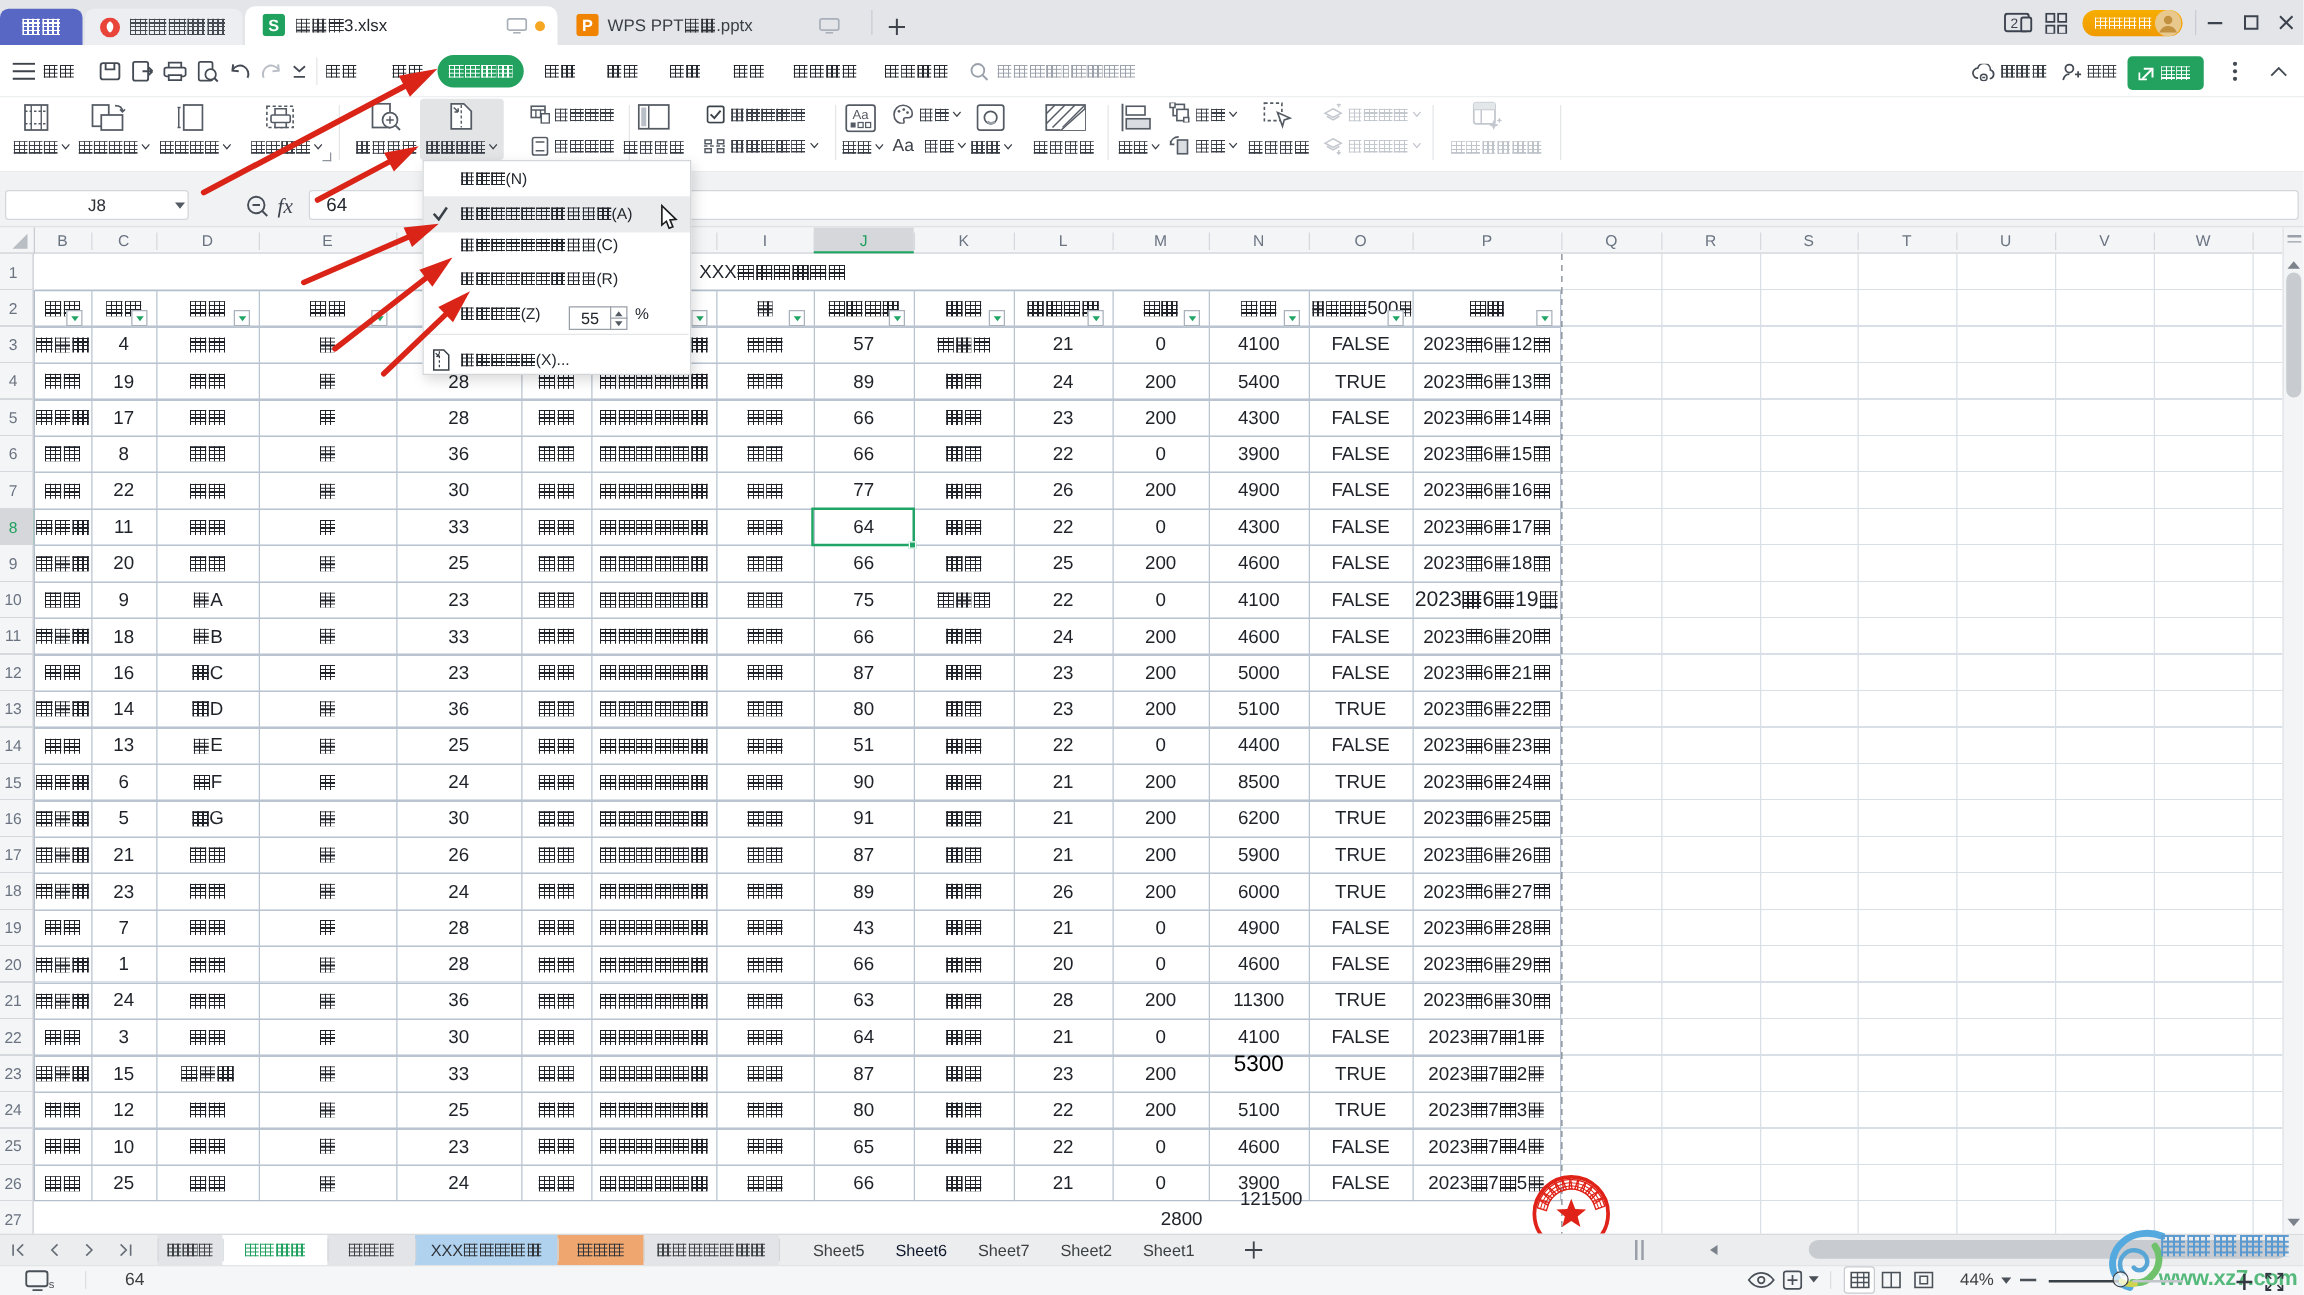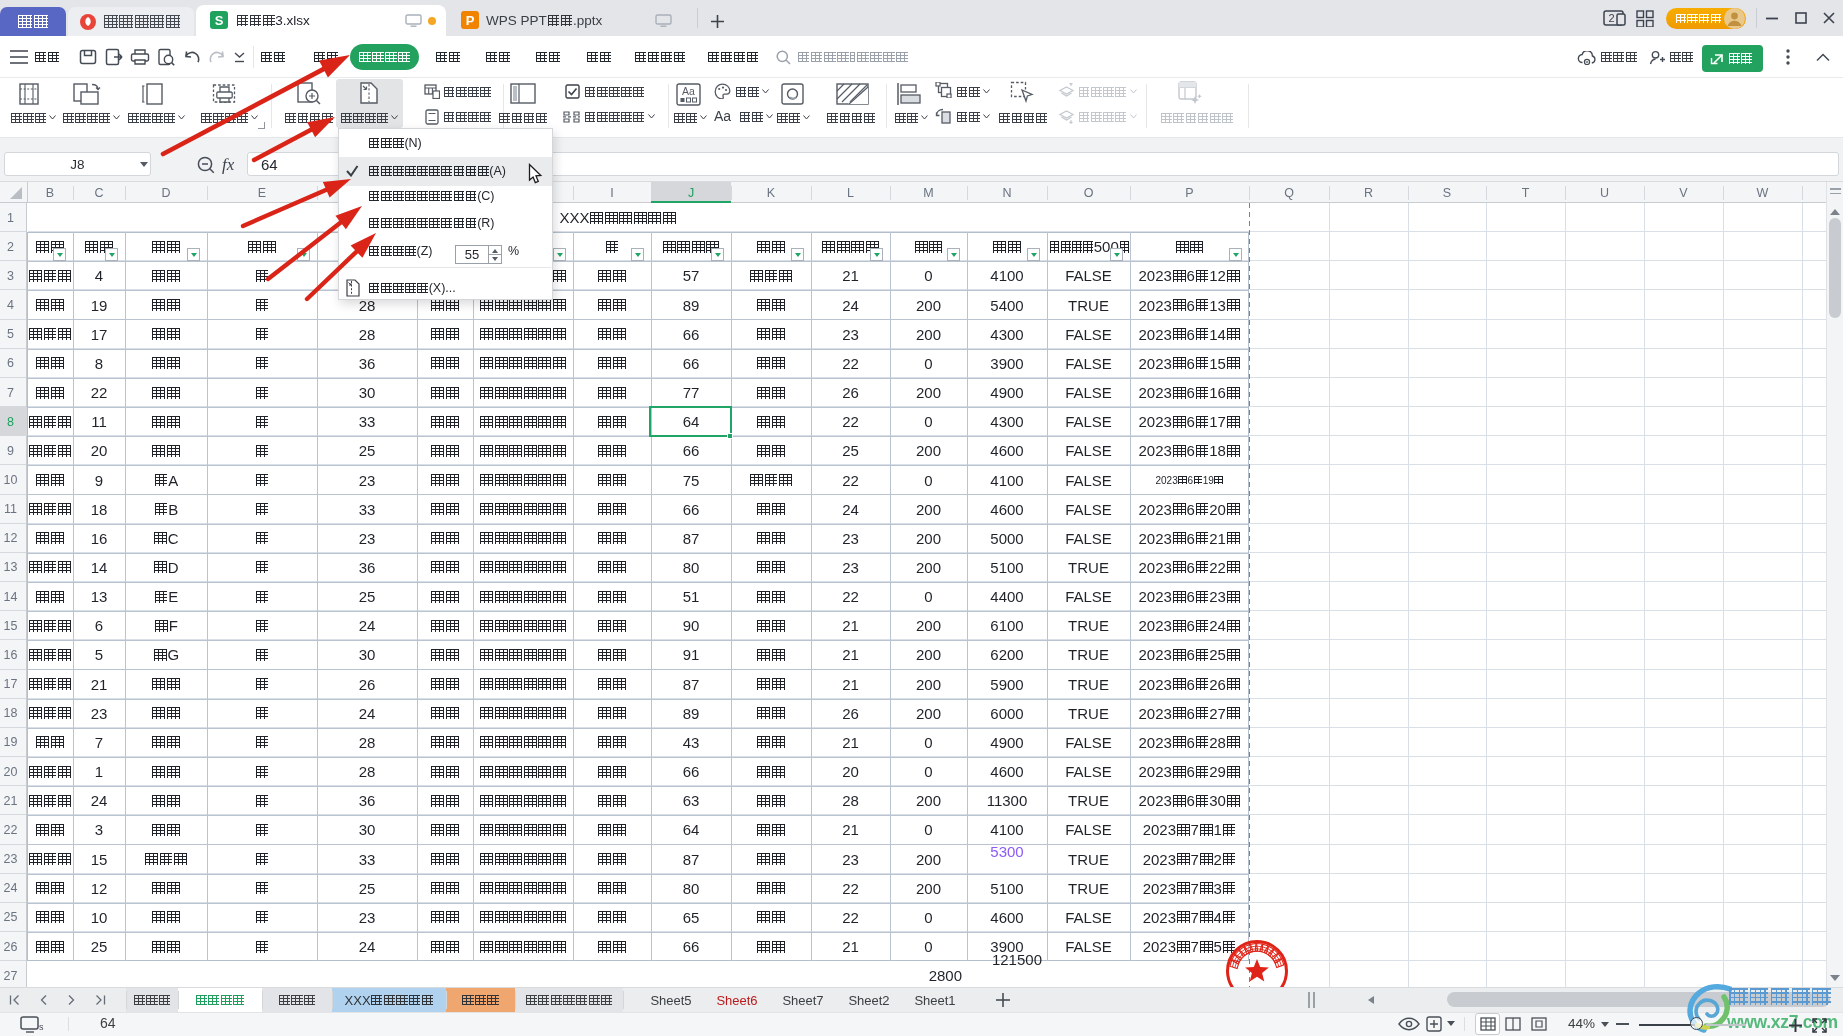--- a/index.html
+++ b/index.html
@@ -1040,21 +1040,21 @@
 <div class="a ctr" style="left:651px;top:465.44px;width:80px;height:29.16px;font-size:15px;--g:#1f2329;color:#1f2329">75</div>
 <div class="a ctr" style="left:731px;top:465.44px;width:80px;height:29.16px;font-size:15px;--g:#1f2329;color:#1f2329">
     <i class="c"></i>
     <i class="c"></i>
     <i class="c"></i>
   </div>
 <div class="a ctr" style="left:811px;top:465.44px;width:79px;height:29.16px;font-size:15px;--g:#1f2329;color:#1f2329">22</div>
 <div class="a ctr" style="left:890px;top:465.44px;width:77px;height:29.16px;font-size:15px;--g:#1f2329;color:#1f2329">0</div>
 <div class="a ctr" style="left:967px;top:465.44px;width:80px;height:29.16px;font-size:15px;--g:#1f2329;color:#1f2329">4100</div>
 <div class="a ctr" style="left:1047px;top:465.44px;width:83px;height:29.16px;font-size:15px;--g:#1f2329;color:#1f2329">FALSE</div>
-<div class="a ctr" style="left:1130px;top:465.44px;width:119px;height:29.16px;font-size:10px;--g:#1f2329;color:#1f2329">2023<i class="c"></i>6<i class="c"></i>19<i class="c"></i></div>
+<div class="a ctr" style="left:1130px;top:465.44px;width:119px;height:29.16px;font-size:17px;--g:#1f2329;color:#1f2329">2023<i class="c"></i>6<i class="c"></i>19<i class="c"></i></div>
 <div class="a ctr" style="left:27px;top:494.6px;width:46px;height:29.16px;font-size:15px;--g:#1f2329;color:#1f2329">
     <i class="c"></i>
     <i class="c"></i>
     <i class="c"></i>
   </div>
 <div class="a ctr" style="left:73px;top:494.6px;width:52px;height:29.16px;font-size:15px;--g:#1f2329;color:#1f2329">18</div>
 <div class="a ctr" style="left:125px;top:494.6px;width:82px;height:29.16px;font-size:15px;--g:#1f2329;color:#1f2329"><i class="c"></i>B</div>
 <div class="a ctr" style="left:207px;top:494.6px;width:110px;height:29.16px;font-size:15px;--g:#1f2329;color:#1f2329">
     <i class="c"></i>
   </div>
@@ -1221,21 +1221,21 @@
     <i class="c"></i>
     <i class="c"></i>
   </div>
 <div class="a ctr" style="left:651px;top:611.24px;width:80px;height:29.16px;font-size:15px;--g:#1f2329;color:#1f2329">90</div>
 <div class="a ctr" style="left:731px;top:611.24px;width:80px;height:29.16px;font-size:15px;--g:#1f2329;color:#1f2329">
     <i class="c"></i>
     <i class="c"></i>
   </div>
 <div class="a ctr" style="left:811px;top:611.24px;width:79px;height:29.16px;font-size:15px;--g:#1f2329;color:#1f2329">21</div>
 <div class="a ctr" style="left:890px;top:611.24px;width:77px;height:29.16px;font-size:15px;--g:#1f2329;color:#1f2329">200</div>
-<div class="a ctr" style="left:967px;top:611.24px;width:80px;height:29.16px;font-size:15px;--g:#1f2329;color:#1f2329">6100</div>
+<div class="a ctr" style="left:967px;top:611.24px;width:80px;height:29.16px;font-size:15px;--g:#1f2329;color:#1f2329">8500</div>
 <div class="a ctr" style="left:1047px;top:611.24px;width:83px;height:29.16px;font-size:15px;--g:#1f2329;color:#1f2329">TRUE</div>
 <div class="a ctr" style="left:1130px;top:611.24px;width:119px;height:29.16px;font-size:15px;--g:#1f2329;color:#1f2329">2023<i class="c"></i>6<i class="c"></i>24<i class="c"></i></div>
 <div class="a ctr" style="left:27px;top:640.4px;width:46px;height:29.16px;font-size:15px;--g:#1f2329;color:#1f2329">
     <i class="c"></i>
     <i class="c"></i>
     <i class="c"></i>
   </div>
 <div class="a ctr" style="left:73px;top:640.4px;width:52px;height:29.16px;font-size:15px;--g:#1f2329;color:#1f2329">5</div>
 <div class="a ctr" style="left:125px;top:640.4px;width:82px;height:29.16px;font-size:15px;--g:#1f2329;color:#1f2329"><i class="c"></i>G</div>
 <div class="a ctr" style="left:207px;top:640.4px;width:110px;height:29.16px;font-size:15px;--g:#1f2329;color:#1f2329">
@@ -1537,21 +1537,21 @@
     <i class="c"></i>
     <i class="c"></i>
   </div>
 <div class="a ctr" style="left:651px;top:844.52px;width:80px;height:29.16px;font-size:15px;--g:#1f2329;color:#1f2329">87</div>
 <div class="a ctr" style="left:731px;top:844.52px;width:80px;height:29.16px;font-size:15px;--g:#1f2329;color:#1f2329">
     <i class="c"></i>
     <i class="c"></i>
   </div>
 <div class="a ctr" style="left:811px;top:844.52px;width:79px;height:29.16px;font-size:15px;--g:#1f2329;color:#1f2329">23</div>
 <div class="a ctr" style="left:890px;top:844.52px;width:77px;height:29.16px;font-size:15px;--g:#1f2329;color:#1f2329">200</div>
-<div class="a ctr" style="left:967px;top:844.52px;width:80px;height:14px;font-size:15px;--g:#1f2329;color:#8b5cf6">5300</div>
+<div class="a ctr" style="left:967px;top:844.52px;width:80px;height:14px;font-size:18px;--g:#1f2329;color:#000000">5300</div>
 <div class="a ctr" style="left:1047px;top:844.52px;width:83px;height:29.16px;font-size:15px;--g:#1f2329;color:#1f2329">TRUE</div>
 <div class="a ctr" style="left:1130px;top:844.52px;width:119px;height:29.16px;font-size:15px;--g:#1f2329;color:#1f2329">2023<i class="c"></i>7<i class="c"></i>2<i class="c"></i></div>
 <div class="a ctr" style="left:27px;top:873.68px;width:46px;height:29.16px;font-size:15px;--g:#1f2329;color:#1f2329">
     <i class="c"></i>
     <i class="c"></i>
   </div>
 <div class="a ctr" style="left:73px;top:873.68px;width:52px;height:29.16px;font-size:15px;--g:#1f2329;color:#1f2329">12</div>
 <div class="a ctr" style="left:125px;top:873.68px;width:82px;height:29.16px;font-size:15px;--g:#1f2329;color:#1f2329">
     <i class="c"></i>
     <i class="c"></i>
@@ -1774,21 +1774,21 @@
 <div class="a ctr" style="left:515px;top:988px;width:108px;height:24px;background:#e2e4e7;--g:#3c4043;color:#3c4043;font-size:13px">
     <i class="c"></i>
     <i class="c"></i>
     <i class="c"></i>
     <i class="c"></i>
     <i class="c"></i>
     <i class="c"></i>
     <i class="c"></i>
   </div>
 <div class="a ctr" style="left:638px;top:988px;width:66px;height:24px;font-size:13px;color:#3c4043">Sheet5</div>
-<div class="a ctr" style="left:704px;top:988px;width:66px;height:24px;font-size:13px;color:#b91c1c">Sheet6</div>
+<div class="a ctr" style="left:704px;top:988px;width:66px;height:24px;font-size:13px;color:#0f172a">Sheet6</div>
 <div class="a ctr" style="left:770px;top:988px;width:66px;height:24px;font-size:13px;color:#3c4043">Sheet7</div>
 <div class="a ctr" style="left:836px;top:988px;width:66px;height:24px;font-size:13px;color:#3c4043">Sheet2</div>
 <div class="a ctr" style="left:902px;top:988px;width:66px;height:24px;font-size:13px;color:#3c4043">Sheet1</div>
 <div class="a" style="left:126px;top:991px;width:1px;height:18px;background:#d4d7da"></div>
 <div class="a" style="left:178px;top:991px;width:1px;height:18px;background:#d4d7da"></div>
 <div class="a" style="left:262px;top:991px;width:1px;height:18px;background:#d4d7da"></div>
 <div class="a" style="left:332px;top:991px;width:1px;height:18px;background:#d4d7da"></div>
 <div class="a" style="left:446px;top:991px;width:1px;height:18px;background:#d4d7da"></div>
 <div class="a" style="left:515px;top:991px;width:1px;height:18px;background:#d4d7da"></div>
 <div class="a" style="left:623px;top:991px;width:1px;height:18px;background:#d4d7da"></div>

